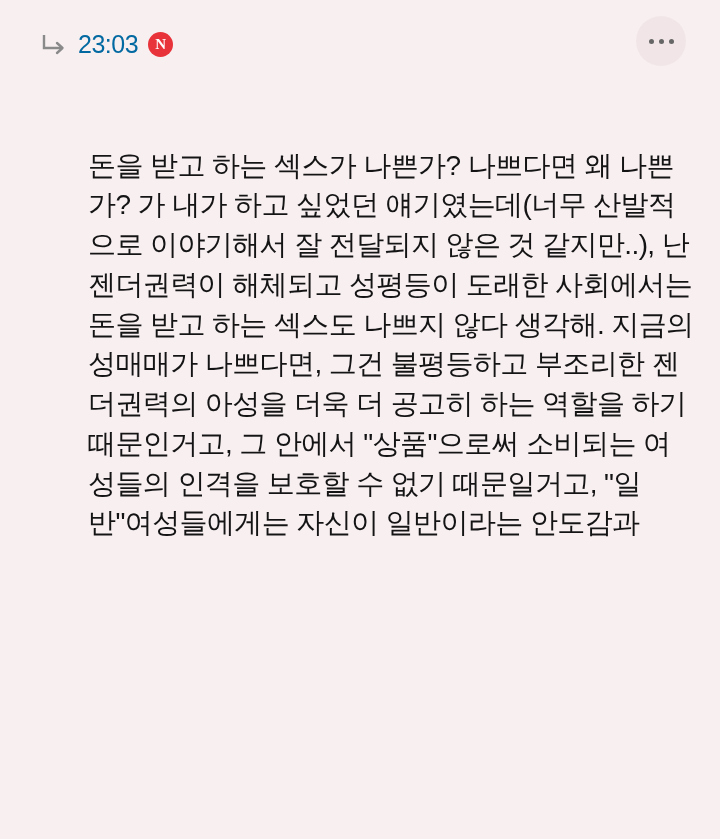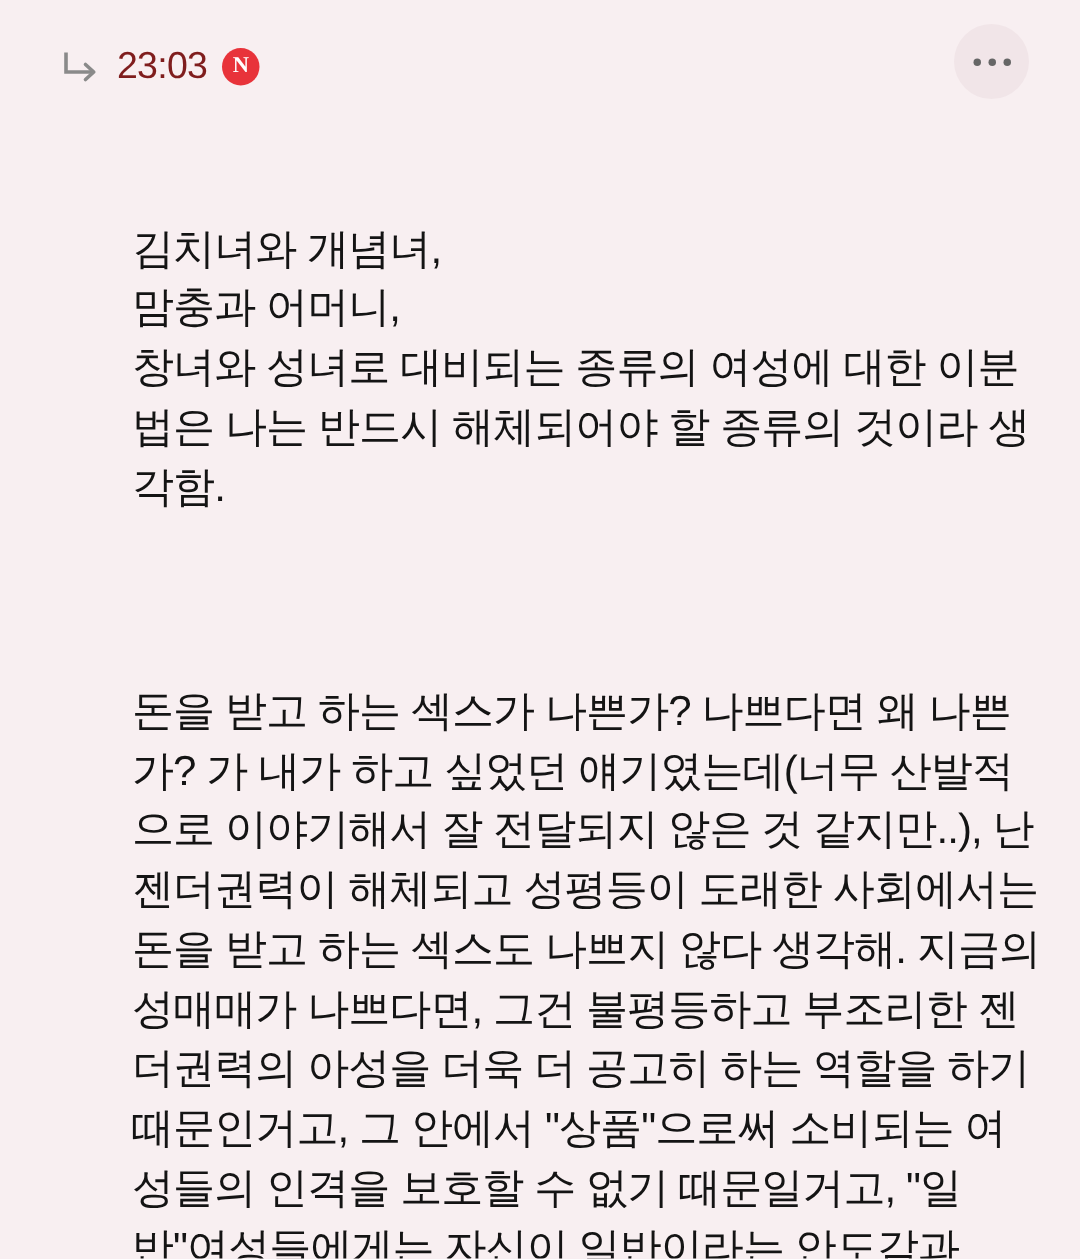--- a/index.html
+++ b/index.html
@@ -36,21 +36,21 @@
     position: relative;
     flex: 0 0 auto;
     margin-right: 12px;
     margin-top: 6px;
   }
   .reply-arrow svg {
     display: block;
   }
   .timestamp {
     font-size: 25px;
-    color: #7f1d1d;
+    color: #0369a1;
     letter-spacing: -0.5px;
     margin-right: 10px;
     line-height: 1;
     margin-top: 4px;
   }
   .naver-badge {
     width: 25px;
     height: 25px;
     border-radius: 50%;
     background: #e8333a;
@@ -126,19 +126,16 @@
     <div class="more-button">
       <div class="more-dots">
         <span></span>
           <span></span>
           <span></span>
       </div>
     </div>
   </div>
 
   <div class="body-text">
-    <div class="para">김치녀와 개념녀,
-맘충과 어머니,
-창녀와 성녀로 대비되는 종류의 여성에 대한 이분법은 나는 반드시 해체되어야 할 종류의 것이라 생각함.</div>
     <div class="para">돈을 받고 하는 섹스가 나쁜가? 나쁘다면 왜 나쁜가? 가 내가 하고 싶었던 얘기였는데(너무 산발적으로 이야기해서 잘 전달되지 않은 것 같지만..), 난 젠더권력이 해체되고 성평등이 도래한 사회에서는 돈을 받고 하는 섹스도 나쁘지 않다 생각해. 지금의 성매매가 나쁘다면, 그건 불평등하고 부조리한 젠더권력의 아성을 더욱 더 공고히 하는 역할을 하기 때문인거고, 그 안에서 "상품"으로써 소비되는 여성들의 인격을 보호할 수 없기 때문일거고, "일반"여성들에게는 자신이 일반이라는 안도감과</div>
   </div>
 
 </div>
 
 </body></html>

